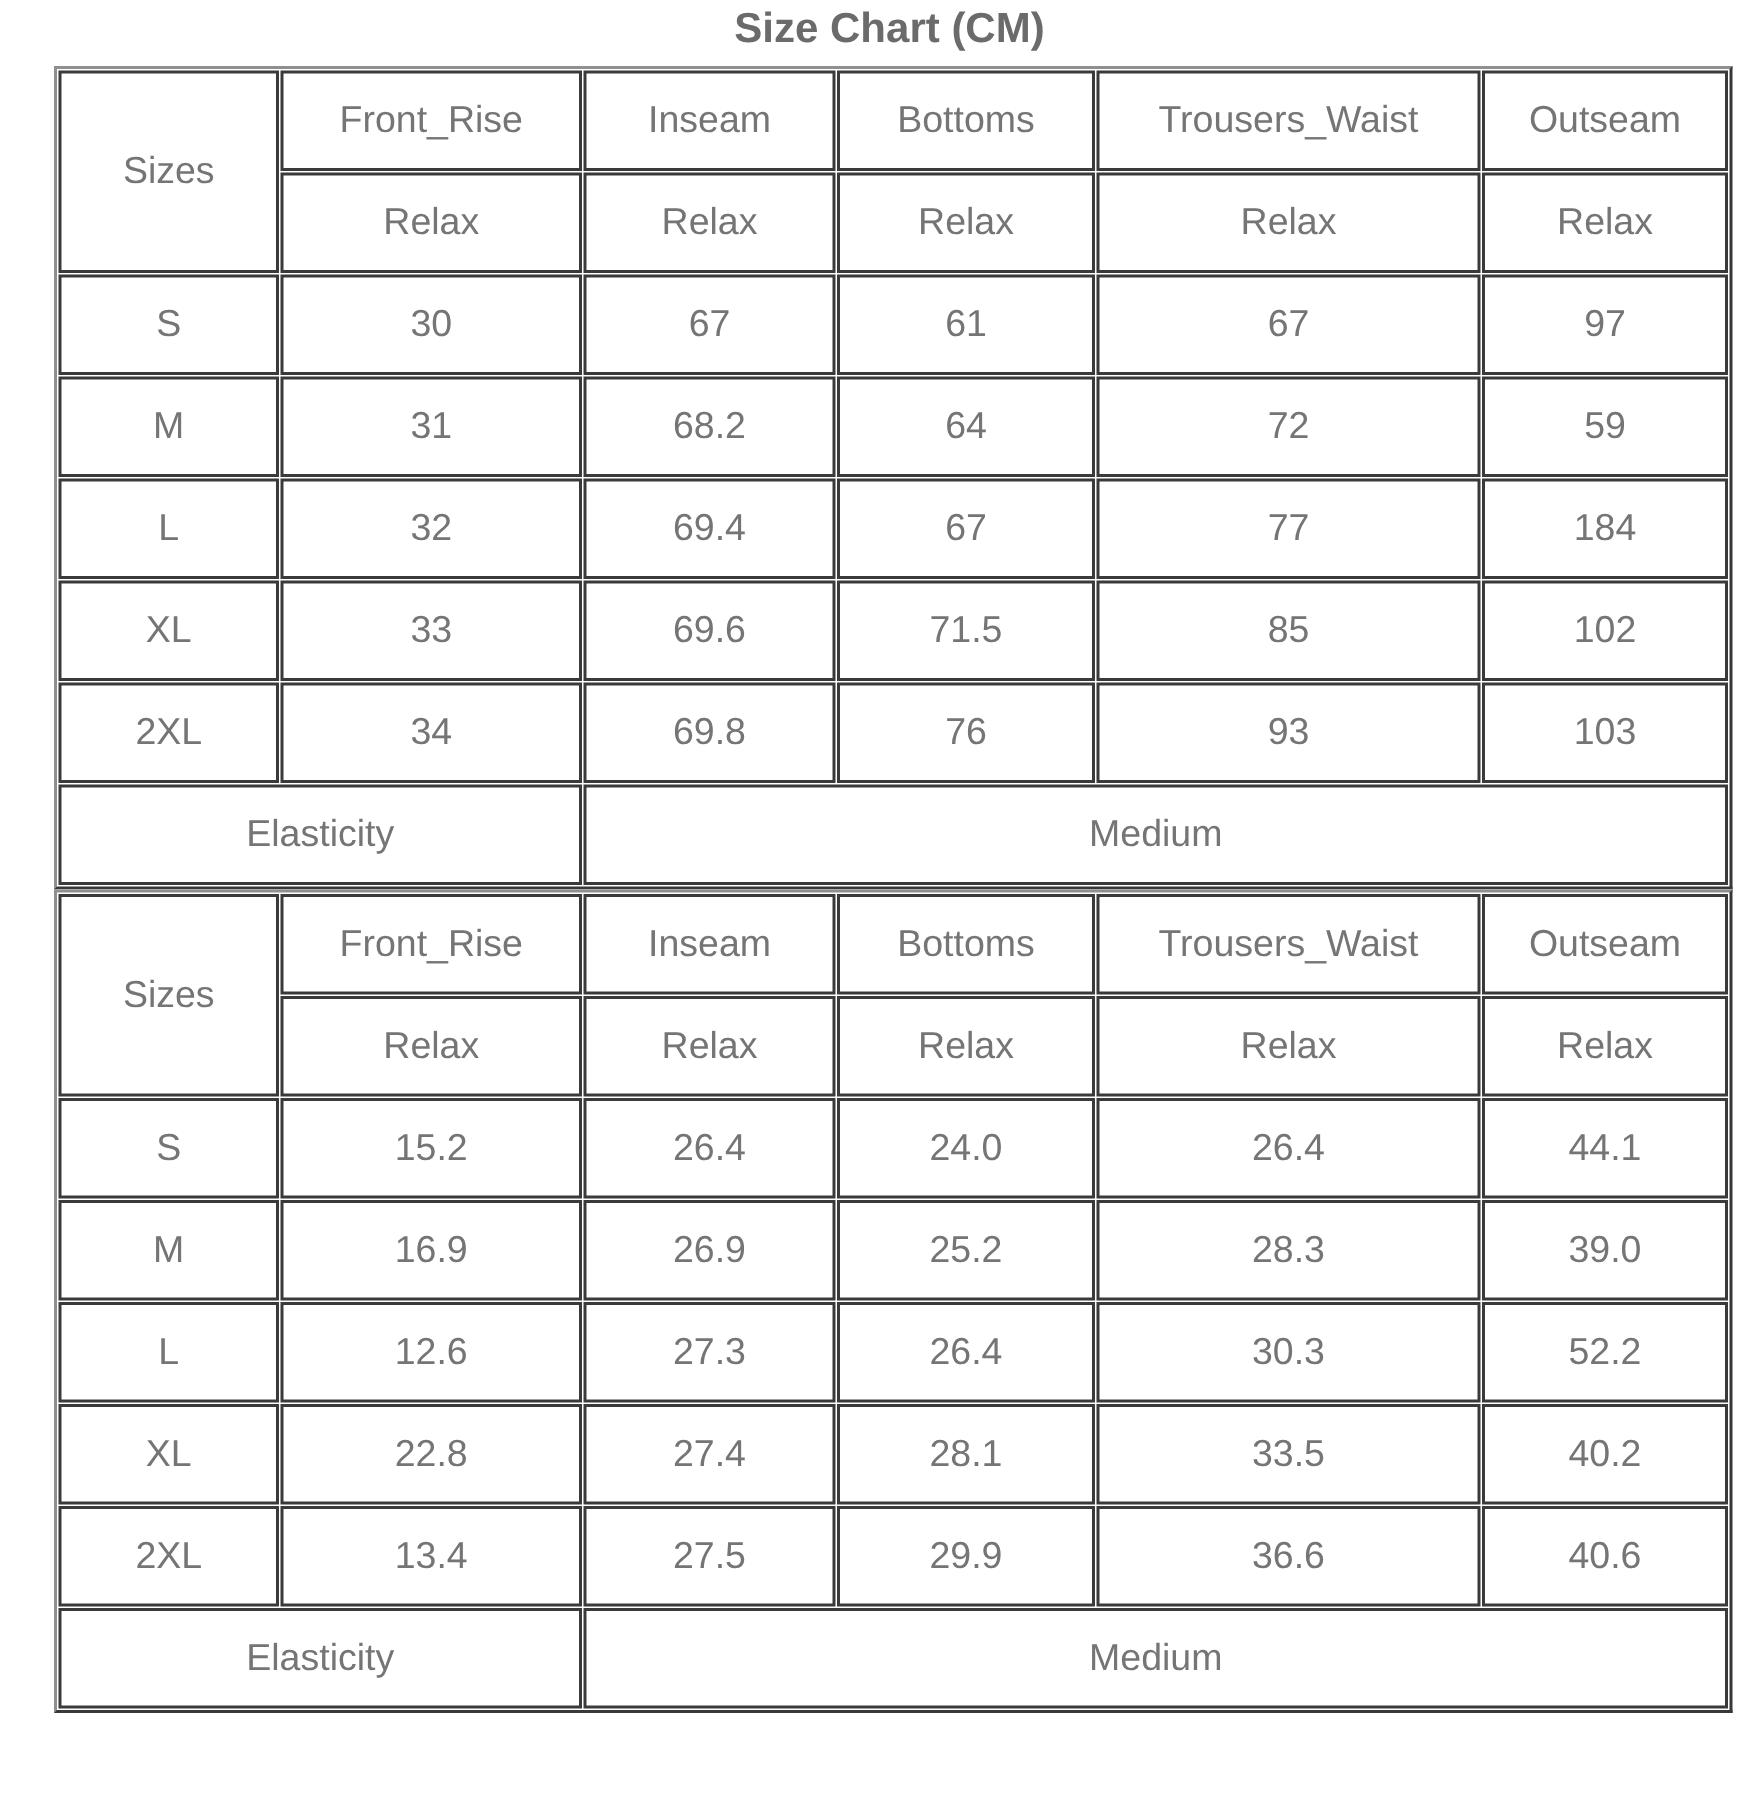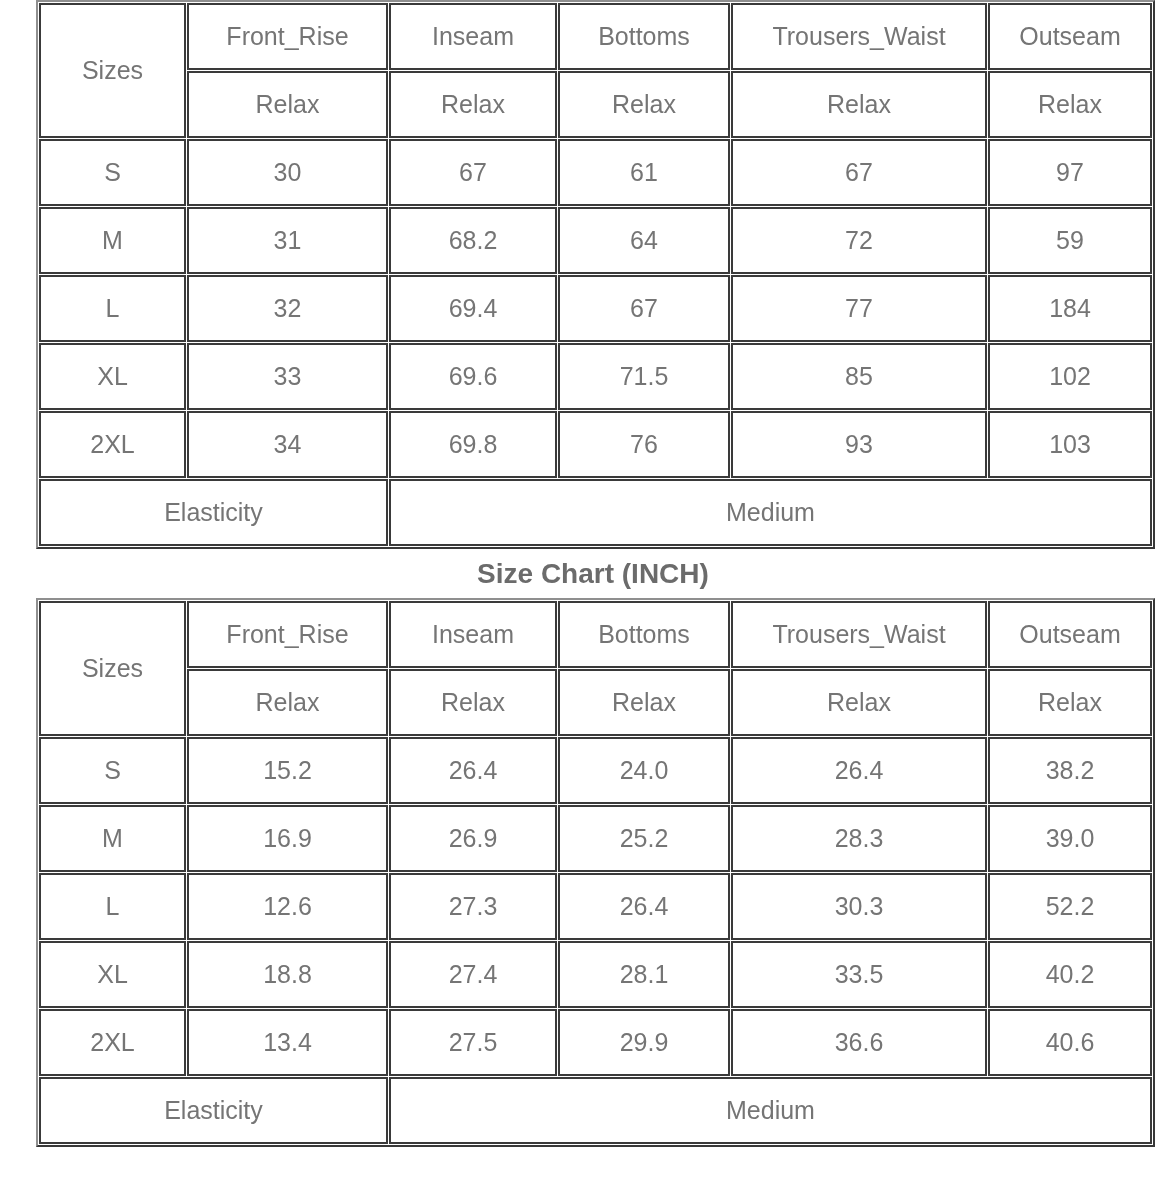--- a/index.html
+++ b/index.html
@@ -59,20 +59,21 @@
   col.c-bottoms { width: 172px; }
   col.c-waist   { width: 256px; }
   col.c-outseam { width: 164px; }
 </style>
 </head>
 <body>
 
 <div class="page">
 
   <div class="chart-section">
+    <div class="chart-title">Size Chart (CM)</div>
     <table class="size-table">
       <colgroup>
         <col class="c-sizes">
           <col class="c-front">
           <col class="c-inseam">
         <col class="c-bottoms">
           <col class="c-waist">
           <col class="c-outseam">
       </colgroup>
       <tbody>
@@ -133,21 +134,20 @@
         </tr>
         <tr>
           <td colspan="2">Elasticity</td>
           <td colspan="4">Medium</td>
         </tr>
       </tbody>
     </table>
   </div>
 
   <div class="chart-section second">
-    <div class="chart-title">Size Chart (INCH)</div>
     <table class="size-table">
       <colgroup>
         <col class="c-sizes">
           <col class="c-front">
           <col class="c-inseam">
         <col class="c-bottoms">
           <col class="c-waist">
           <col class="c-outseam">
       </colgroup>
       <tbody>
@@ -165,41 +165,41 @@
           <td>Relax</td>
           <td>Relax</td>
           <td>Relax</td>
         </tr>
         <tr>
           <td>S</td>
           <td>15.2</td>
           <td>26.4</td>
           <td>24.0</td>
           <td>26.4</td>
-          <td>38.2</td>
+          <td>44.1</td>
         </tr>
         <tr>
           <td>M</td>
           <td>16.9</td>
           <td>26.9</td>
           <td>25.2</td>
           <td>28.3</td>
           <td>39.0</td>
         </tr>
         <tr>
           <td>L</td>
           <td>12.6</td>
           <td>27.3</td>
           <td>26.4</td>
           <td>30.3</td>
           <td>52.2</td>
         </tr>
         <tr>
           <td>XL</td>
-          <td>18.8</td>
+          <td>22.8</td>
           <td>27.4</td>
           <td>28.1</td>
           <td>33.5</td>
           <td>40.2</td>
         </tr>
         <tr>
           <td>2XL</td>
           <td>13.4</td>
           <td>27.5</td>
           <td>29.9</td>

